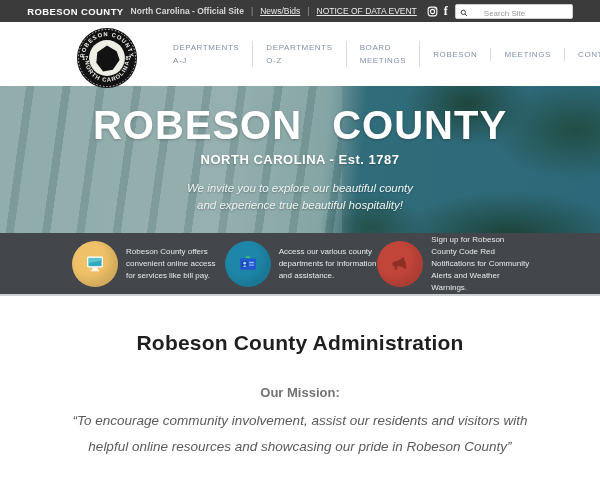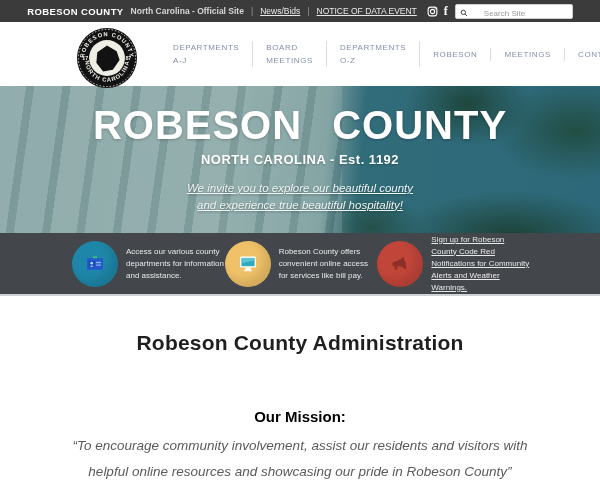--- a/index.html
+++ b/index.html
@@ -45,37 +45,37 @@
     background:repeating-linear-gradient(98deg,
       rgba(255,255,255,.28) 0 26px, rgba(90,115,110,.35) 26px 34px,
       rgba(230,240,235,.3) 34px 62px, rgba(70,95,95,.3) 62px 70px); }
   .hero-tint { position:absolute; inset:0; background:rgba(35,95,105,.22); }
   .hero-content { position:absolute; inset:0; z-index:5; text-align:center; color:#fff; }
   .hero-title { margin-top:17px; font-size:40px; font-weight:bold; letter-spacing:1px;
     word-spacing:18px; text-shadow:0 1px 3px rgba(0,0,0,.25); }
   .hero-sub { margin-top:4px; font-size:13px; font-weight:bold; letter-spacing:.5px;
     text-shadow:0 1px 2px rgba(0,0,0,.25); }
   .hero-tag { margin-top:13px; font-size:11.5px; font-style:italic; color:#eef5f4;
-    line-height:1.45; text-shadow:0 1px 2px rgba(0,0,0,.3);text-decoration:underline; }
+    line-height:1.45; text-shadow:0 1px 2px rgba(0,0,0,.3); }
 
   
   .features { height:63px; background:#43474b; border-bottom:2px solid #cfd3d5;
     display:flex; align-items:center; padding:0 70px 0 72px; gap:0; }
   .feature { display:flex; align-items:center; gap:8px; flex:1 1 0; }
   .fcircle { width:46px; height:46px; border-radius:50%; flex:0 0 auto;
     display:flex; align-items:center; justify-content:center;
     box-shadow:inset -6px -6px 10px rgba(0,0,0,.12); }
   .ftext { font-size:8px; line-height:1.5; color:#e8e8e8; max-width:102px; }
-  .feature:last-child .ftext { max-width:118px;text-decoration:underline; }
+  .feature:last-child .ftext { max-width:118px; }
 
   
   .main { text-align:center; }
   .admin-heading { margin-top:35px; font-size:21px; font-weight:bold; color:#1f1f1f;
     letter-spacing:.2px; }
-  .mission-title { margin-top:53px; font-size:15px; font-weight:bold; color:#000000; }
+  .mission-title { margin-top:30px; font-size:13px; font-weight:bold; color:#737373; }
   .mission-quote { margin:8px auto 0; max-width:480px; font-size:13.5px;
     font-style:italic; color:#5a5a5a; line-height:1.95; }
 </style>
 </head>
 <body>
 
 <div class="topbar">
   <span class="brand">ROBESON COUNTY</span>
   <span class="subtitle">North Carolina - Official Site</span>
   <span class="sep">|</span>
@@ -117,70 +117,70 @@
       </text>
       <text font-size="6" font-weight="bold" fill="#f2f1ea" letter-spacing="1" font-family="Liberation Sans, sans-serif">
         <textPath href="#arcB" startOffset="50%" text-anchor="middle">NORTH CAROLINA</textPath>
       </text>
       <text x="6.5" y="34.5" font-size="5.5" font-weight="bold" fill="#f2f1ea" font-family="Liberation Sans, sans-serif">17</text>
       <text x="51" y="34.5" font-size="5.5" font-weight="bold" fill="#f2f1ea" font-family="Liberation Sans, sans-serif">87</text>
     </svg>
   </div>
   <div class="nav-items">
     <span class="nav-item">DEPARTMENTS A-J</span>
+    <span class="nav-item">DEPARTMENTS O-Z</span>
     <span class="nav-item">BOARD MEETINGS</span>
-    <span class="nav-item">DEPARTMENTS O-Z</span>
     <span class="nav-item">ROBESON</span>
     <span class="nav-item">MEETINGS</span>
     <span class="nav-item">CONTACT</span>
   </div>
 </div>
 
 <div class="hero">
   <div class="hero-bg"></div>
   <div class="hero-trunk"></div>
   <div class="hero-tint"></div>
   <div class="hero-content">
     <div class="hero-title">ROBESON COUNTY</div>
-    <div class="hero-sub">NORTH CAROLINA - Est. 1192</div>
+    <div class="hero-sub">NORTH CAROLINA - Est. 1787</div>
     <div class="hero-tag">
       <span>We invite you to explore our beautiful county</span><br>
       <span>and experience true beautiful hospitality!</span>
     </div>
   </div>
 </div>
 
 <div class="features">
+
+  <div class="feature">
+    <span class="fcircle" style="background:#efc168">
+      <svg width="28" height="28" viewBox="0 0 64 64">
+        <rect x="14" y="15" width="36" height="25" rx="2.5" fill="#fff"></rect>
+        <rect x="17" y="18" width="30" height="19" fill="#2fa9bd"></rect>
+        <path d="M17 18 h30 v6 l-30 6 Z" fill="#6fd0da" opacity="0.7"></path>
+        <polygon points="27,40 37,40 39,46 25,46" fill="#fff"></polygon>
+        <rect x="22" y="46" width="20" height="2.5" rx="1" fill="#fff"></rect>
+      </svg>
+    </span>
+    <span class="ftext">Robeson County offers convenient online access for services like bill pay.</span>
+  </div>
 
   <div class="feature">
     <span class="fcircle" style="background:#1e87a9">
       <svg width="28" height="28" viewBox="0 0 64 64">
         <rect x="27" y="14" width="10" height="8" rx="2" fill="#3dbd72"></rect>
         <rect x="14" y="19" width="36" height="26" rx="3" fill="#2257cf"></rect>
         <rect x="18" y="25" width="13" height="15" rx="1.5" fill="#1a46ad"></rect>
         <circle cx="24.5" cy="30" r="3.2" fill="#9fd8ef"></circle>
         <path d="M19.5 38.5 q5 -6 10 0 Z" fill="#9fd8ef"></path>
         <rect x="34" y="27" width="12" height="3" rx="1.5" fill="#8fb6e8"></rect>
         <rect x="34" y="33" width="12" height="3" rx="1.5" fill="#8fb6e8"></rect>
       </svg>
     </span>
     <span class="ftext">Access our various county departments for information and assistance.</span>
-  </div>
-
-  <div class="feature">
-    <span class="fcircle" style="background:#efc168">
-      <svg width="28" height="28" viewBox="0 0 64 64">
-        <rect x="14" y="15" width="36" height="25" rx="2.5" fill="#fff"></rect>
-        <rect x="17" y="18" width="30" height="19" fill="#2fa9bd"></rect>
-        <path d="M17 18 h30 v6 l-30 6 Z" fill="#6fd0da" opacity="0.7"></path>
-        <polygon points="27,40 37,40 39,46 25,46" fill="#fff"></polygon>
-        <rect x="22" y="46" width="20" height="2.5" rx="1" fill="#fff"></rect>
-      </svg>
-    </span>
-    <span class="ftext">Robeson County offers convenient online access for services like bill pay.</span>
   </div>
 
   <div class="feature">
     <span class="fcircle" style="background:#c2453a">
       <svg width="28" height="28" viewBox="0 0 64 64">
         <path d="M40 16 C33 22 26 25 20 26 L18 27 C15 28 14 31 15 34 C16 37 19 38 22 37 L24 36.5 C30 36 37 38 43 43 C45 44 47 42 46.5 40 L41 19 C40.7 16.8 41.5 15.5 40 16 Z" fill="#8e2f26"></path>
         <path d="M41 26 a6 6 0 0 1 2 9" fill="none" stroke="#8e2f26" stroke-width="2.5" stroke-linecap="round"></path>
         <rect x="20" y="36" width="6" height="9" rx="2" fill="#8e2f26"></rect>
       </svg>
     </span>

